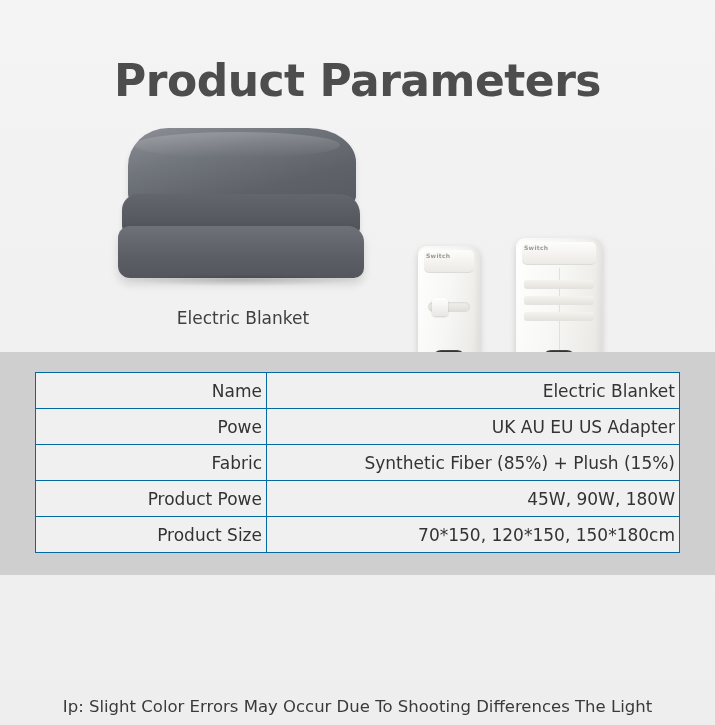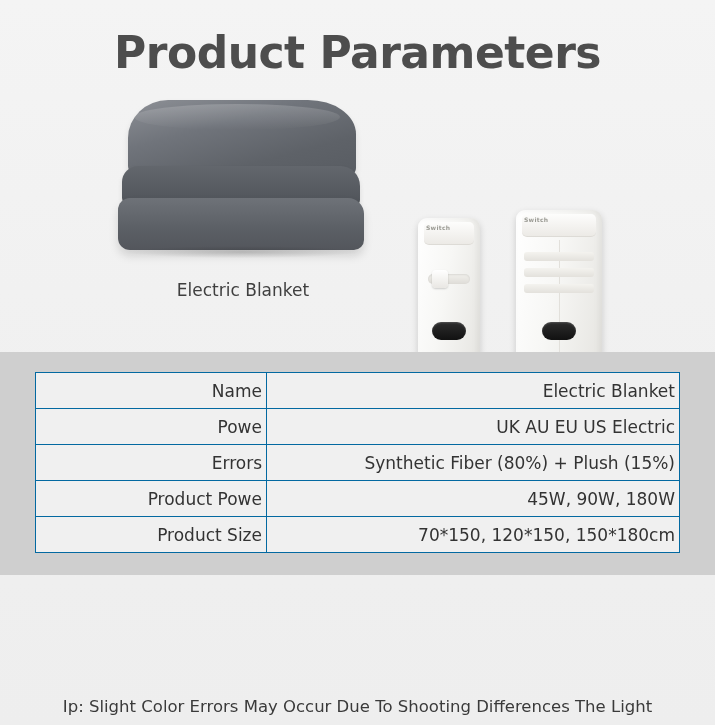--- a/index.html
+++ b/index.html
@@ -20,21 +20,21 @@
     background: linear-gradient(180deg, #f4f4f4 0%, #f1f1f1 40%, #eeeeee 100%);
   }
 
   
   .title {
     text-align: center;
     font-size: 44px;
     font-weight: bold;
     color: #4d4d4d;
     letter-spacing: -0.5px;
-    padding-top: 30px;
+    padding-top: 58px;
     line-height: 1.05;
   }
 
   
   .products {
     position: relative;
     height: 225px;
     margin-top: 14px;
   }
 
@@ -296,25 +296,25 @@
 
   <div class="table-wrap">
     <table class="params">
       <tbody>
         <tr>
           <td class="key">Name</td>
           <td>Electric Blanket</td>
         </tr>
         <tr>
           <td class="key">Powe</td>
-          <td>UK AU EU US Electric</td>
-        </tr>
-        <tr>
-          <td class="key">Errors</td>
-          <td>Synthetic Fiber (80%) + Plush (15%)</td>
+          <td>UK AU EU US Adapter</td>
+        </tr>
+        <tr>
+          <td class="key">Fabric</td>
+          <td>Synthetic Fiber (85%) + Plush (15%)</td>
         </tr>
         <tr>
           <td class="key">Product Powe</td>
           <td>45W, 90W, 180W</td>
         </tr>
         <tr>
           <td class="key">Product Size</td>
           <td>70*150,  120*150,   150*180cm</td>
         </tr>
       </tbody>

